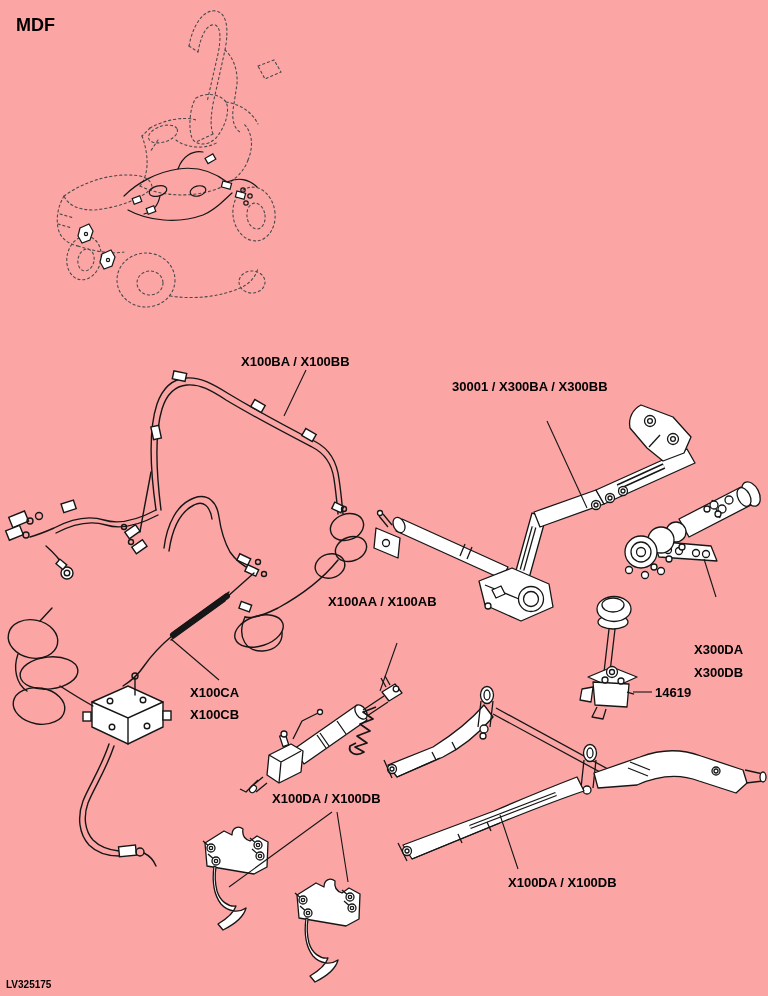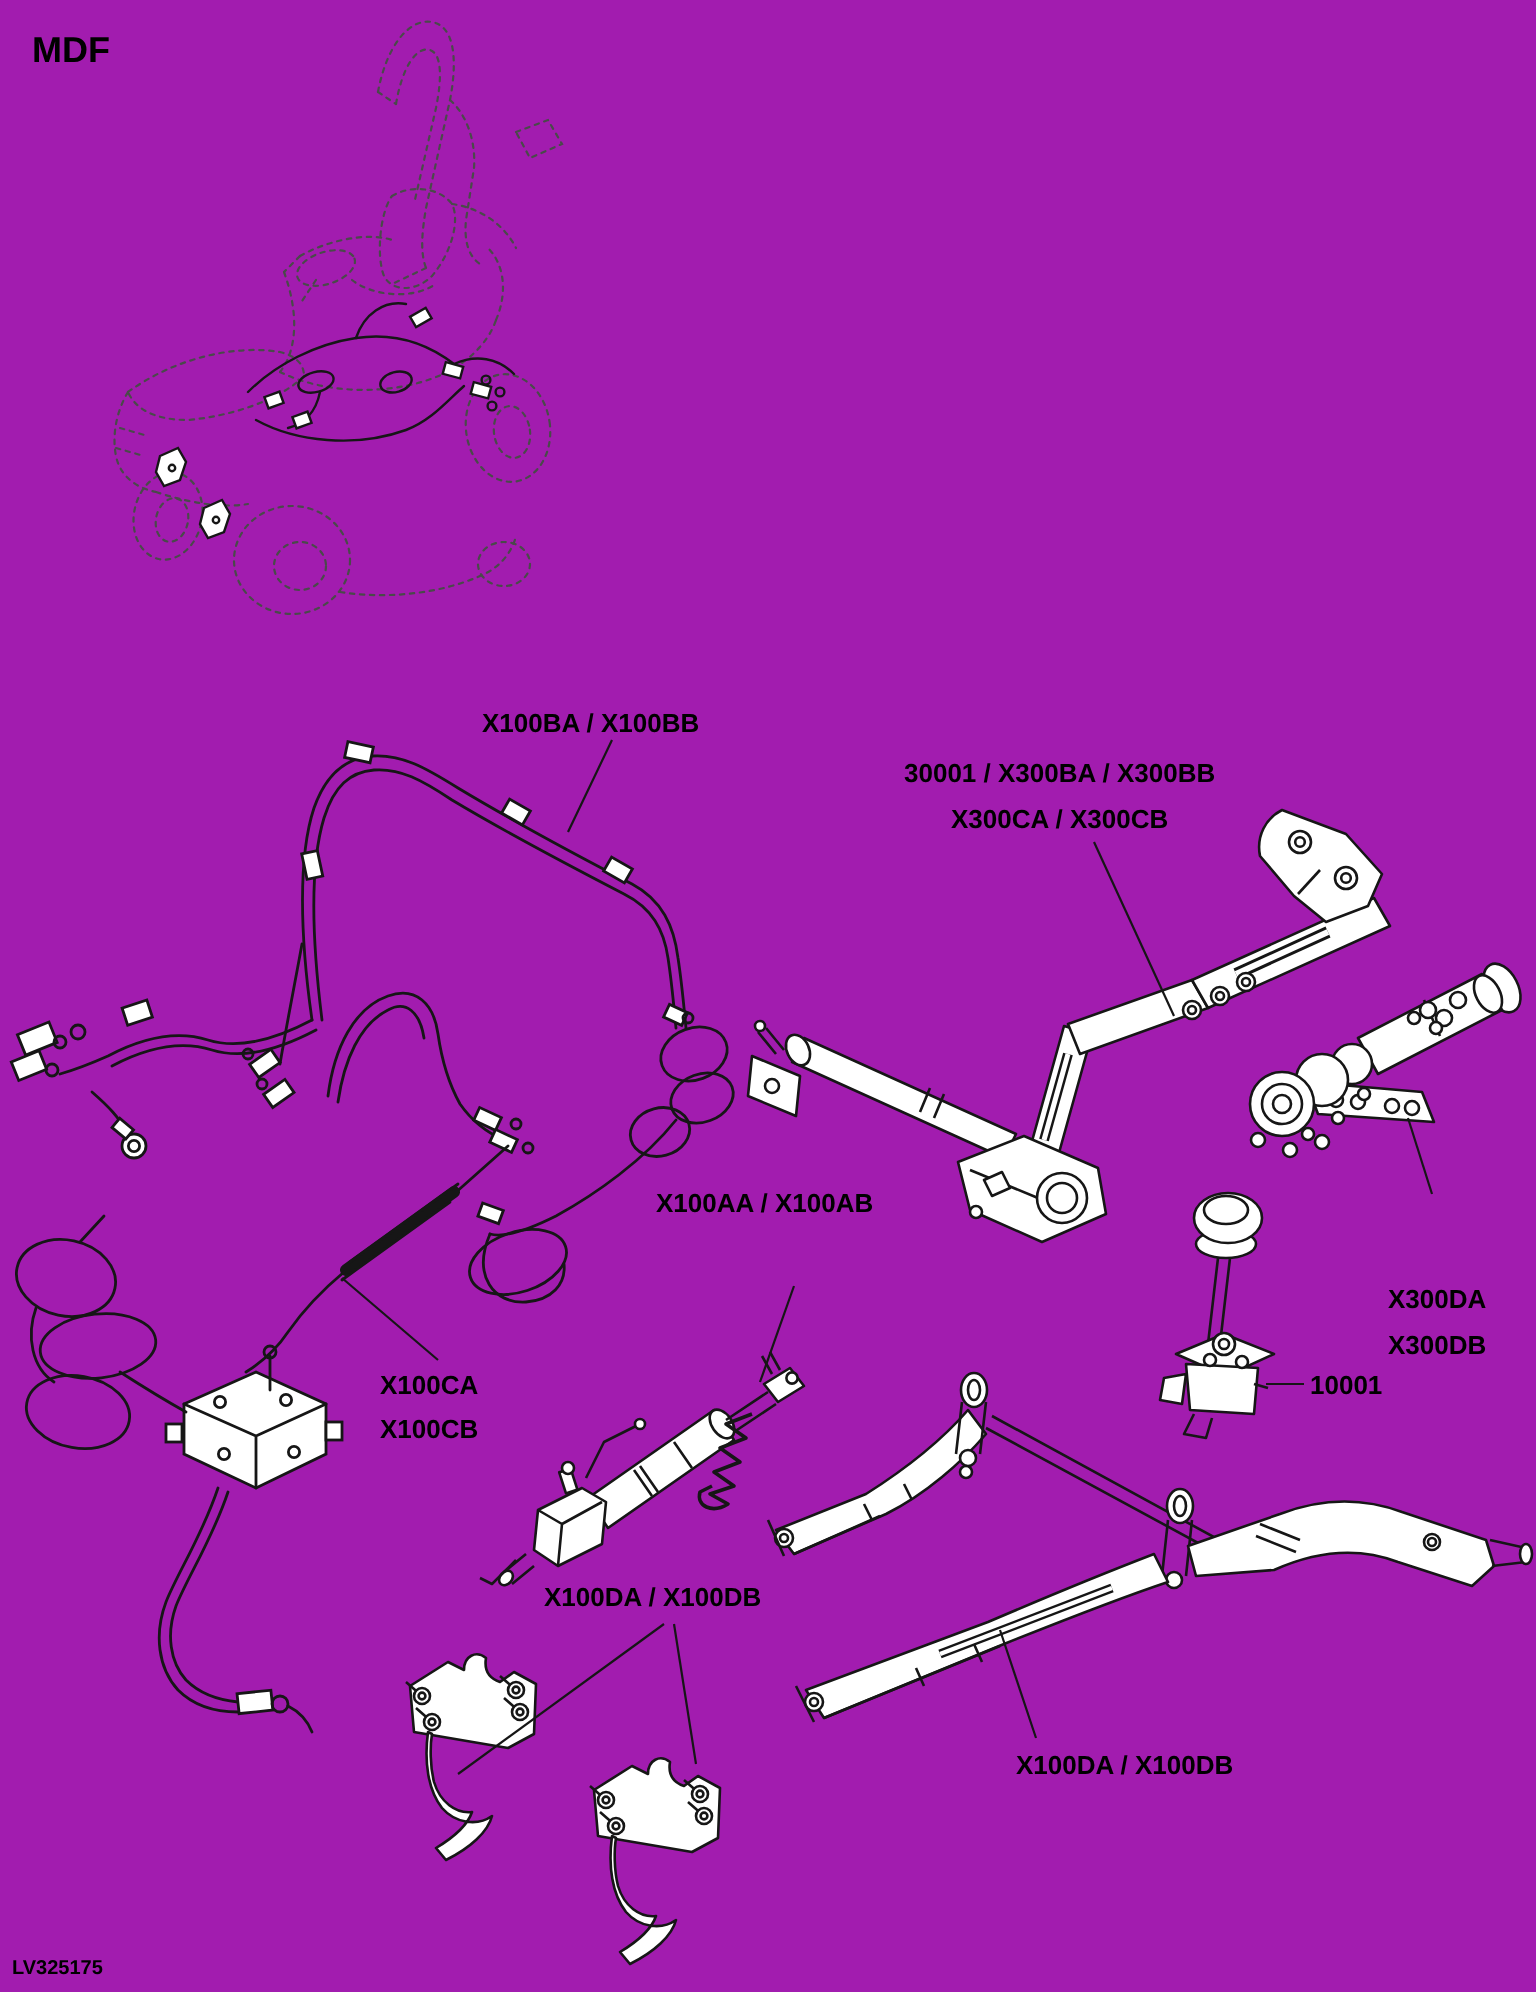--- a/index.html
+++ b/index.html
@@ -1,16 +1,16 @@
 <!DOCTYPE html>
 <html><head>
 <meta charset="utf-8">
 <style>
   html,body{margin:0;padding:0;background:#fff;}
-  #page{position:relative;width:768px;height:996px;background:#a21caf;overflow:hidden;
+  #page{position:relative;width:768px;height:996px;background:#fca5a5;overflow:hidden;
         font-family:"Liberation Sans", sans-serif;}
   #art{position:absolute;left:0;top:0;width:768px;height:996px;}
   .callout{position:absolute;font-weight:700;font-size:13px;line-height:23px;color:#000;
            white-space:nowrap;letter-spacing:0px;}
   .callout.two span{display:block;text-align:center;}
   #lbl-mdf{left:16px;top:14px;font-size:18px;}
   #lbl-x100b{left:241px;top:350px;}
   #lbl-x300{left:452px;top:375px;}
   #lbl-x100a{left:328px;top:590px;}
   #lbl-x300d{left:694px;top:602px;line-height:23px;margin-top:36px;}
@@ -344,35 +344,34 @@
     <path d="M 500,815 L 518,869"></path>
   </g>
 </svg>
 
   <div class="callout" id="lbl-mdf">MDF</div>
 
   <div class="callout" id="lbl-x100b">X100BA / X100BB</div>
 
   <div class="callout two" id="lbl-x300">
     <span>30001 / X300BA / X300BB</span>
-    <span>X300CA / X300CB</span>
   </div>
 
   <div class="callout" id="lbl-x100a">X100AA / X100AB</div>
 
   <div class="callout two" id="lbl-x300d">
     <span>X300DA</span>
     <span>X300DB</span>
   </div>
 
   <div class="callout two" id="lbl-x100c">
     <span>X100CA</span>
     <span>X100CB</span>
   </div>
 
-  <div class="callout" id="lbl-10001">10001</div>
+  <div class="callout" id="lbl-10001">14619</div>
 
   <div class="callout" id="lbl-x100d-left">X100DA / X100DB</div>
 
   <div class="callout" id="lbl-x100d-right">X100DA / X100DB</div>
 
   <div class="callout" id="lbl-lv">LV325175</div>
 </div>
 
 </body></html>

